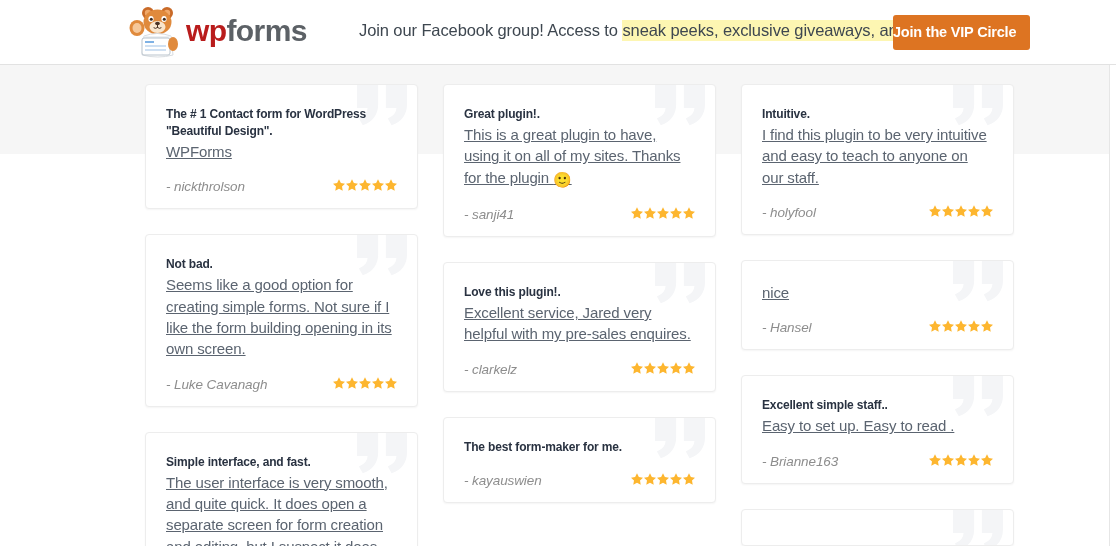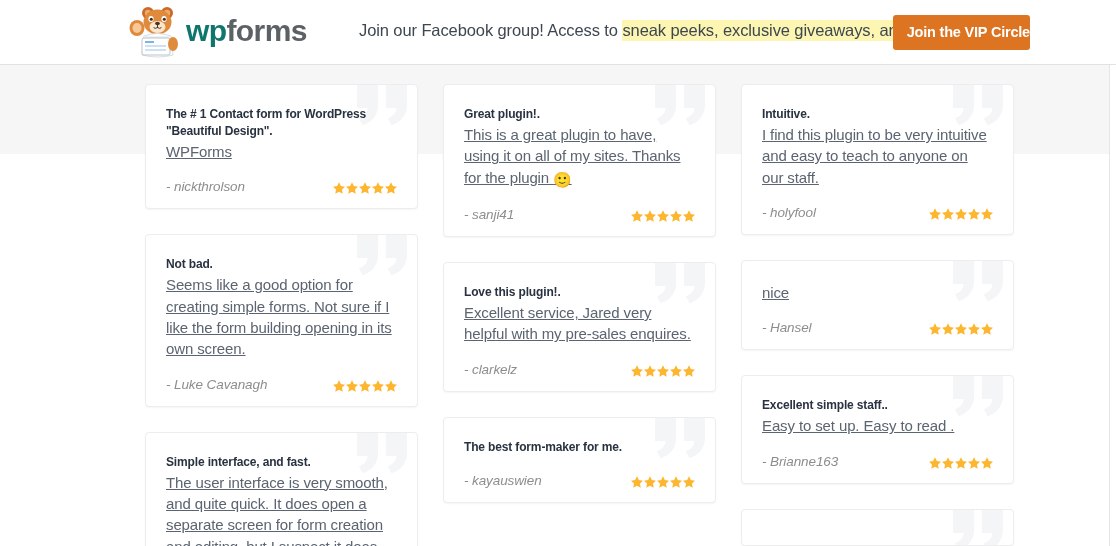--- a/index.html
+++ b/index.html
@@ -31,21 +31,21 @@
     gap: 2px;
   }
   .logo-mark { width: 58px; height: 52px; display: block; }
   .logo-text {
     font-size: 30px;
     font-weight: bold;
     letter-spacing: -0.6px;
     line-height: 1;
     padding-bottom: 3px;
   }
-  .logo-wp { color: #0f766e; }
+  .logo-wp { color: #b91c1c; }
   .logo-forms { color: #5c6166; }
 
   .banner {
     position: absolute;
     left: 359px;
     top: 21px;
     font-size: 16.5px;
     color: #3e4750;
     white-space: nowrap;
     letter-spacing: -0.1px;
@@ -64,21 +64,21 @@
     background: #dd7422;
     color: #ffffff;
     border: none;
     border-radius: 3px;
     font-family: "Liberation Sans", sans-serif;
     font-size: 14.5px;
     font-weight: bold;
     letter-spacing: -0.2px;
     cursor: pointer;
     line-height: 35px;
-    text-align: right;
+    text-align: left;
     padding: 0;
   }
 
   
   .page {
     position: relative;
     width: 1116px;
     height: 481px;
     background: #ffffff;
     overflow: hidden;
@@ -142,21 +142,21 @@
     font-size: 15px;
     color: #5b6470;
     line-height: 1.42;
     letter-spacing: -0.12px;
     text-decoration: underline;
   }
 
   .card-foot {
     position: relative;
     display: flex;
-    align-items: flex-end;
+    align-items: flex-start;
     justify-content: space-between;
     margin-top: 17px;
   }
 
   .author {
     font-size: 13.5px;
     font-style: italic;
     color: #8d8d8d;
     letter-spacing: -0.1px;
   }

